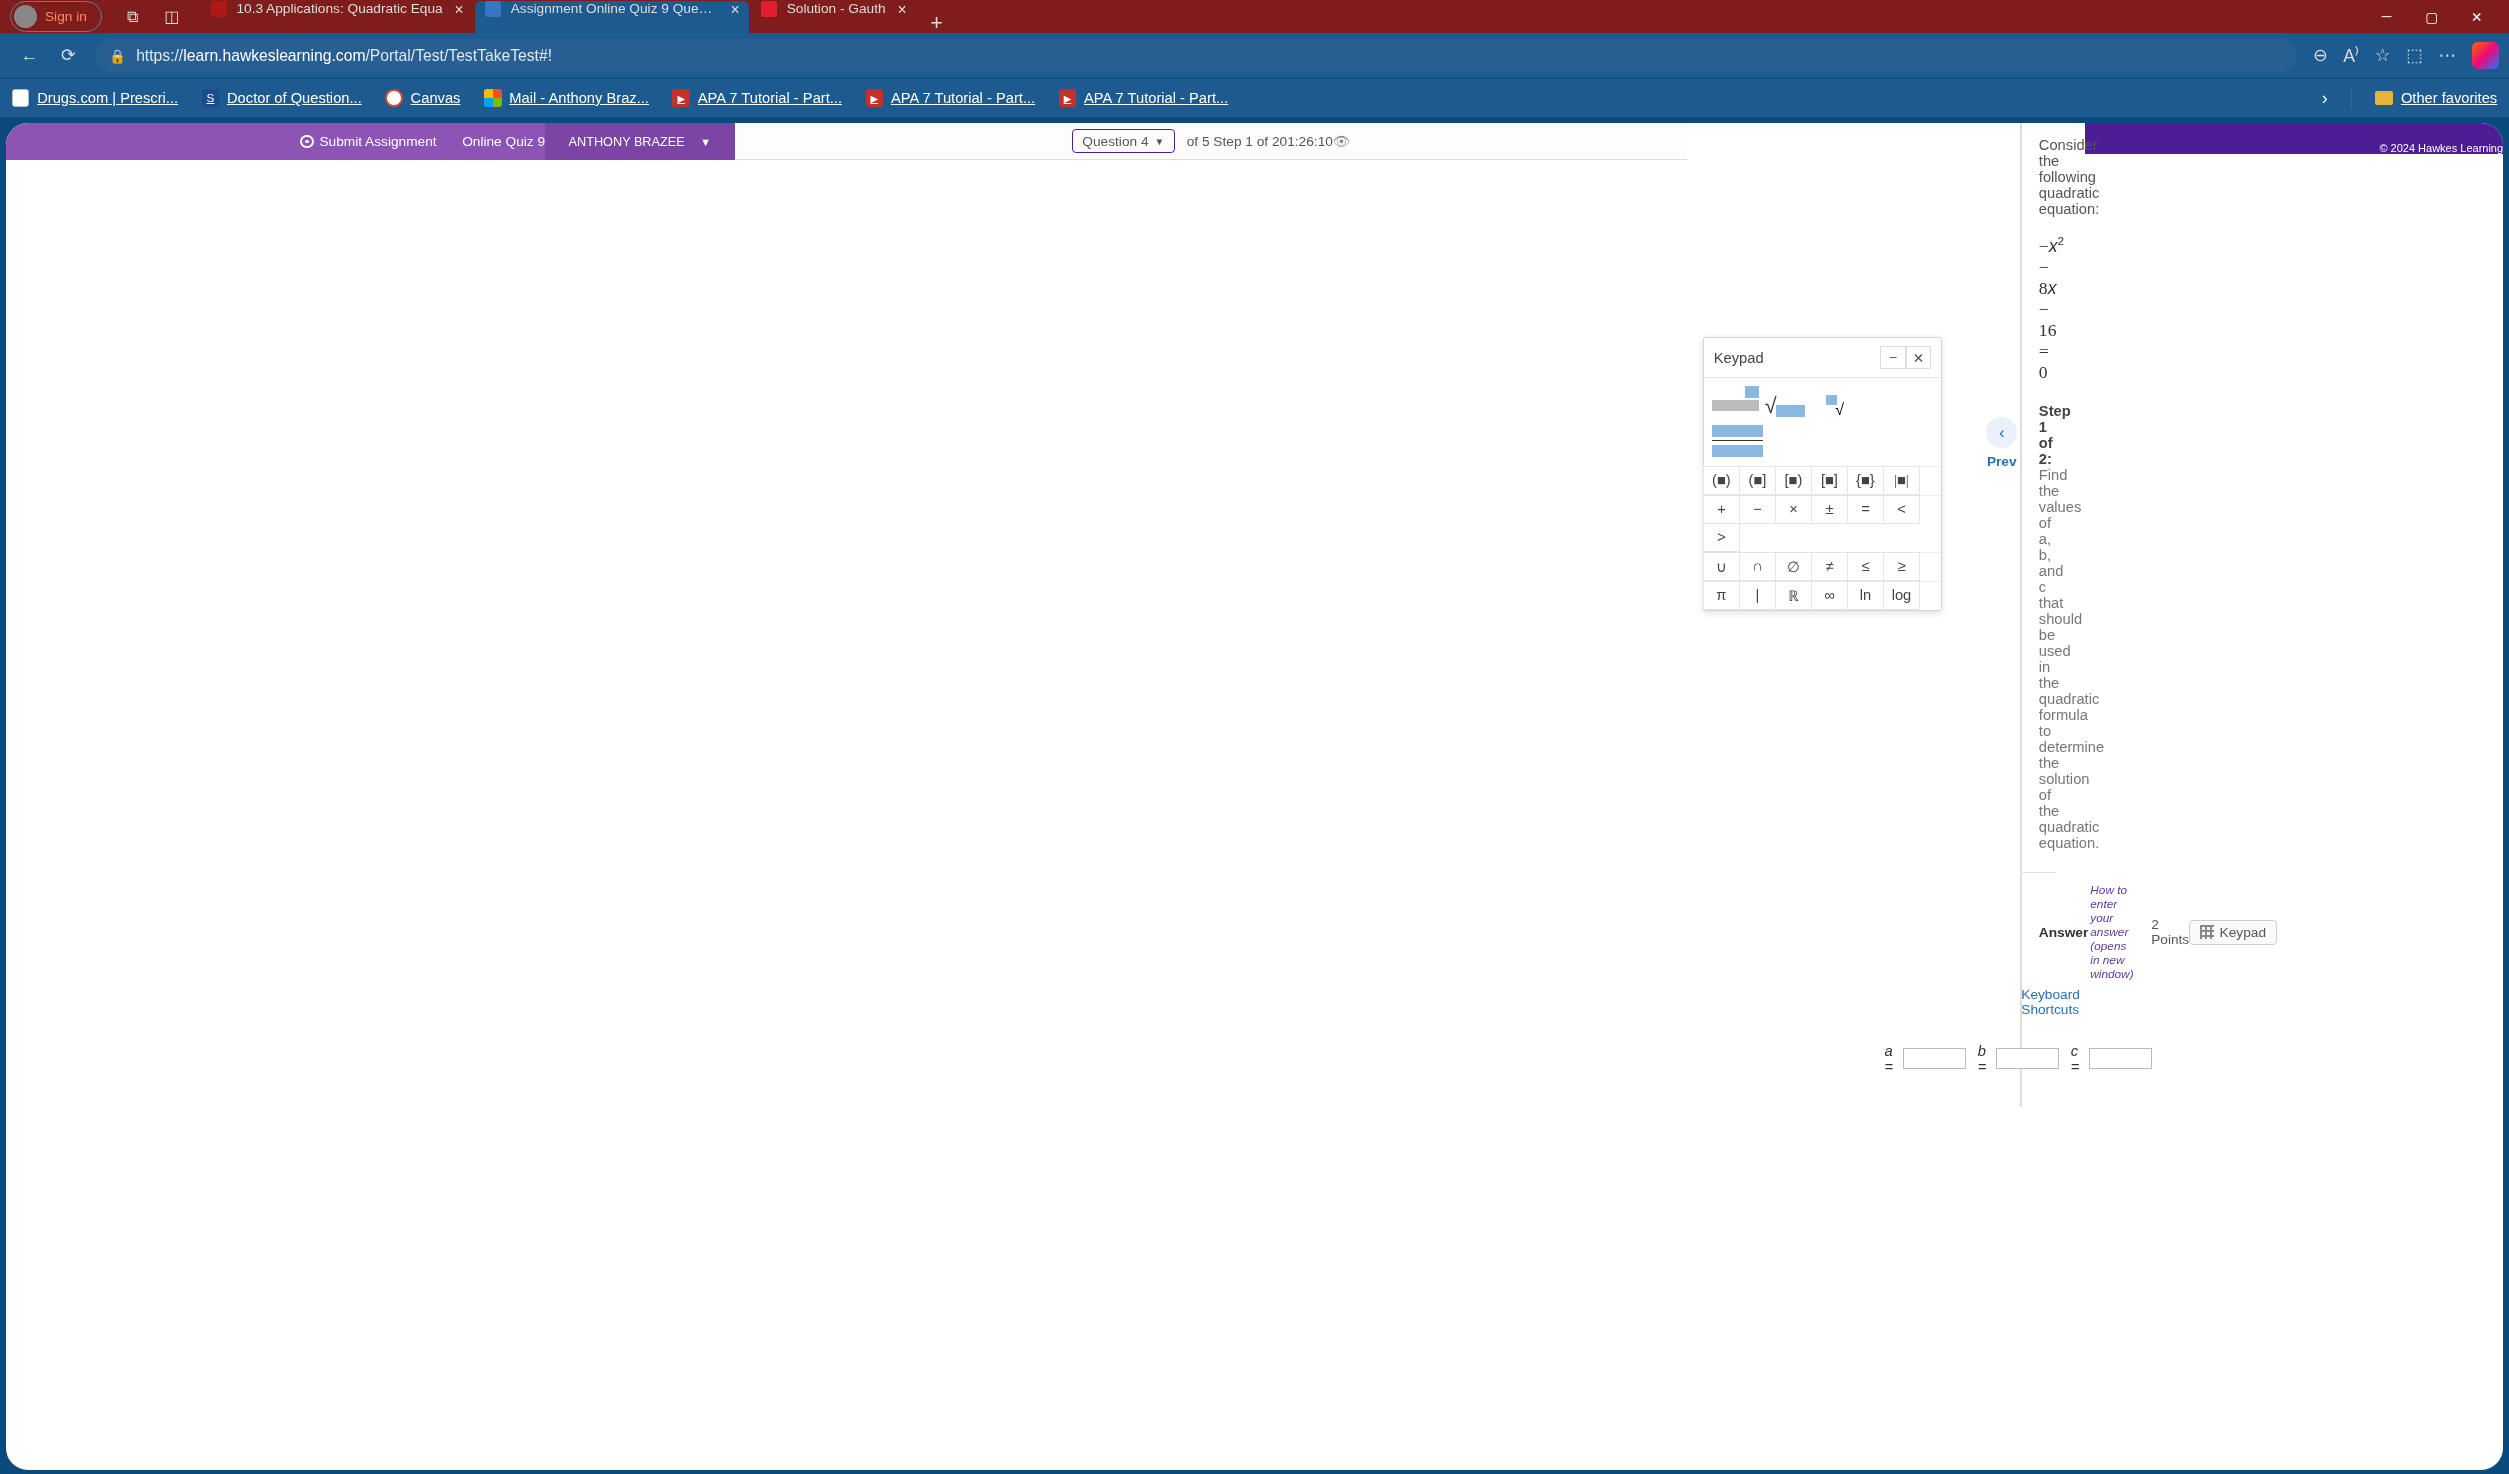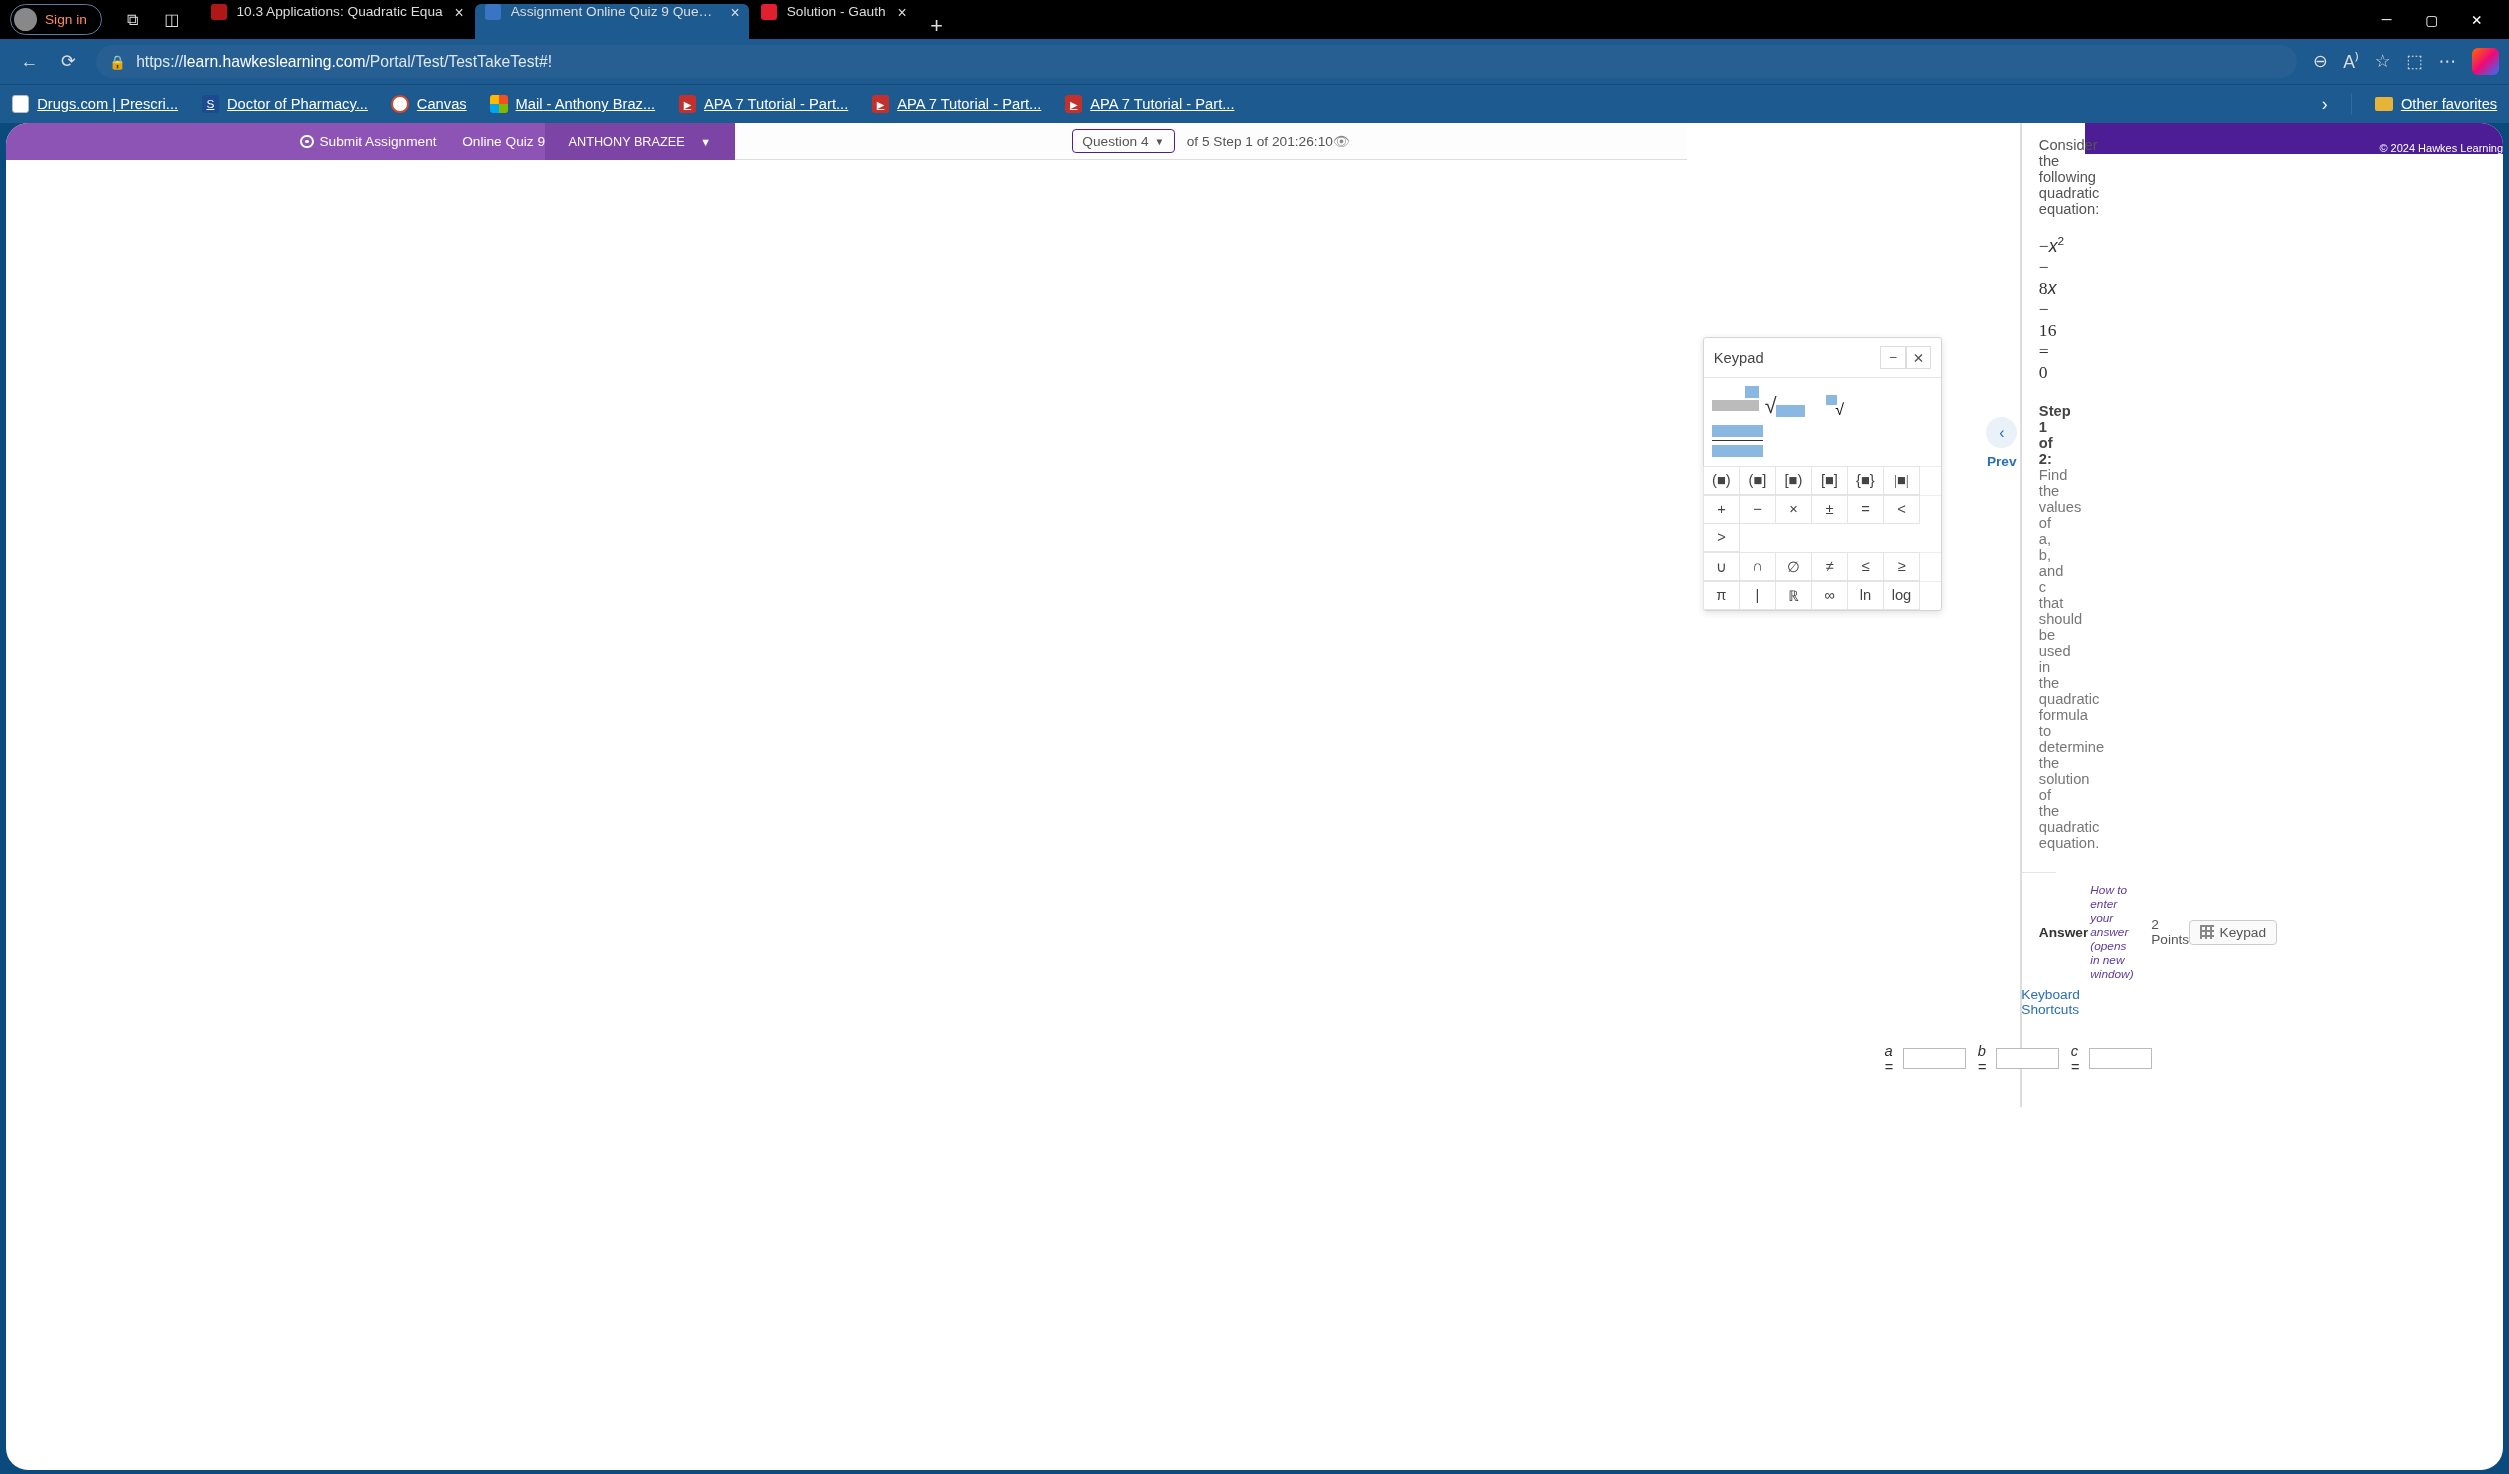--- a/index.html
+++ b/index.html
@@ -1,19 +1,19 @@
 <!DOCTYPE html>
 <html><head>
 <meta charset="utf-8">
 <style>
 * { margin: 0; padding: 0; box-sizing: border-box; font-family: "Segoe UI", Arial, sans-serif; }
 body { background: #0b4a7c; width: 2509px; height: 1474px; overflow: hidden; }
 
 
-.titlebar { height: 39px; background: #000000; display: flex; align-items: center; padding: 0 9.8px; }
+.titlebar { height: 33px; background: #7f1d1d; display: flex; align-items: center; padding: 0 9.8px; }
 .profile-chip { display: flex; align-items: center; border: 1px solid #5a7ca0; border-radius: 19.6px; padding: 2.9px 13.7px 2.9px 2.9px; margin-right: 11.8px; }
 .profile-avatar { width: 23.5px; height: 23.5px; border-radius: 50%; background: #888; display: inline-block; margin-right: 7.8px; }
 .profile-text { color: #ff8c5a; font-size: 13.7px; }
 .title-icon-btn { width: 35px; height: 35px; display: flex; align-items: center; justify-content: center; color: #ddd; margin: 0 2px; }
 .tabs { display: flex; align-items: flex-end; height: 39px; margin-left: 9.8px; flex: 1; }
 .tab { display: flex; height: 35px; padding: 0 9.8px; border-radius: 5.9px 5.9px 0 0; color: #ddd; font-size: 13.7px; max-width: 274px; margin-right: 2px; }
 .tab.active { background: #1c5a8f; }
 .tab-favicon { width: 15.7px; height: 15.7px; margin-right: 9.8px; border-radius: 2.9px; flex-shrink: 0; }
 .tab-title { white-space: nowrap; overflow: hidden; text-overflow: ellipsis; flex: 1; }
 .tab-close { margin-left: 11.8px; color: #ddd; font-size: 15.7px; }
@@ -160,21 +160,21 @@
   </div>
 </div>
 
 <div class="bookmarks">
   <div class="bm">
       <span class="bm-icon" style="background:#fff;border:1px solid #bbb;"></span>
       <span>Drugs.com | Prescri...</span>
     </div>
   <div class="bm">
       <span class="bm-icon" style="background:#1e4a8f;color:#fff;display:flex;align-items:center;justify-content:center;font-size:11.8px;">S</span>
-      <span>Doctor of Pharmacy...</span>
+      <span>Doctor of Question...</span>
     </div>
   <div class="bm">
       <span class="bm-icon" style="background:#fff;border:2px solid #d34a2a;border-radius:50%;"></span>
       <span>Canvas</span>
     </div>
   <div class="bm">
       <span class="bm-icon" style="background:conic-gradient(#f25022 0 25%,#7fba00 0 50%,#00a4ef 0 75%,#ffb900 0);"></span>
       <span>Mail - Anthony Braz...</span>
     </div>
   <div class="bm">

